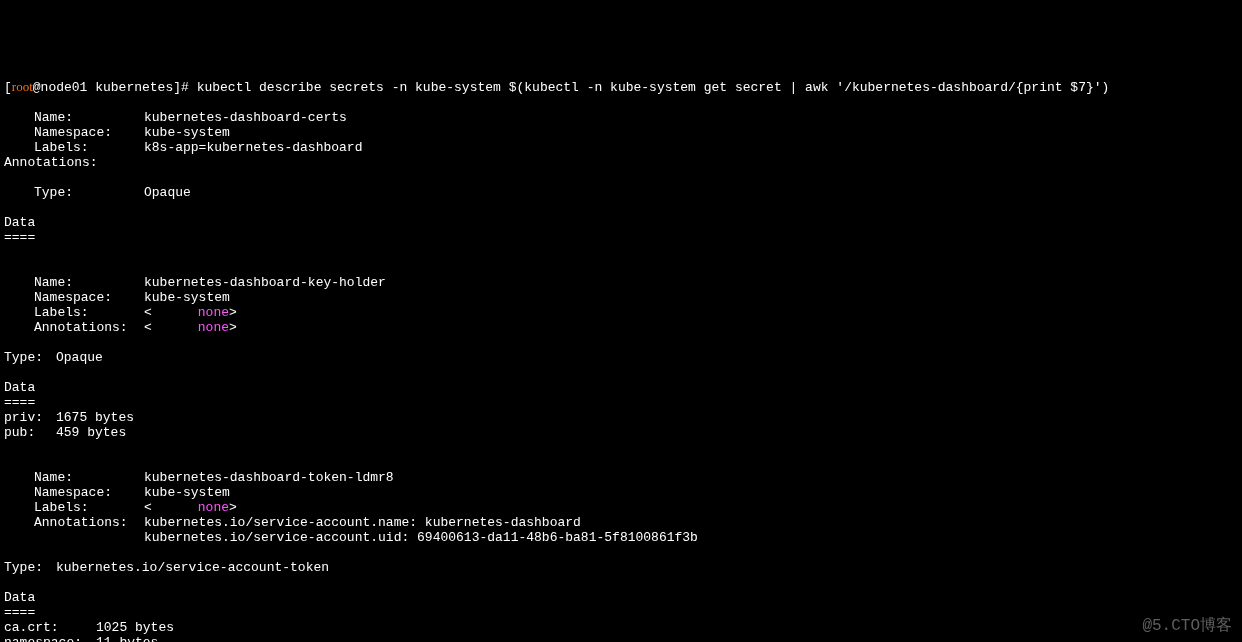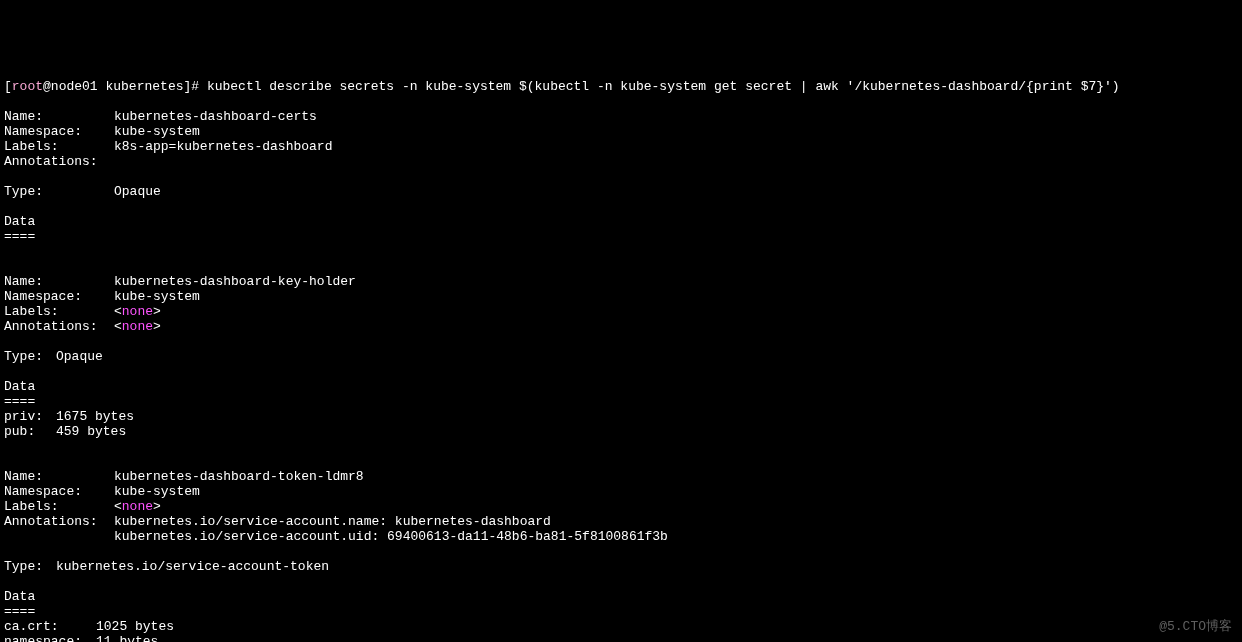--- a/index.html
+++ b/index.html
@@ -17,39 +17,42 @@
       width: 1242px;
       height: 642px;
       overflow: hidden;
       white-space: pre;
     }
     .terminal {
       width: 100%;
       height: 100%;
     }
     .red-text {
-      color: #f9a8d4;
+      color: #f97316;
+      font-family: Liberation Serif, serif;
     }
     .magenta-text {
       color: #ff55ff;
+      margin-left: 46px;
     }
     .line {
       white-space: pre;
     }
     .watermark {
       position: absolute;
       bottom: 8px;
       right: 10px;
       color: #888;
-      font-size: 13px;
+      font-size: 16px;
       opacity: 0.7;
     }
     .label {
       display: inline-block;
       min-width: 110px;
+      margin-left: 30px;
     }
     .label-sm {
       display: inline-block;
       min-width: 52px;
     }
   </style>
 </head>
 <body>
 
 

